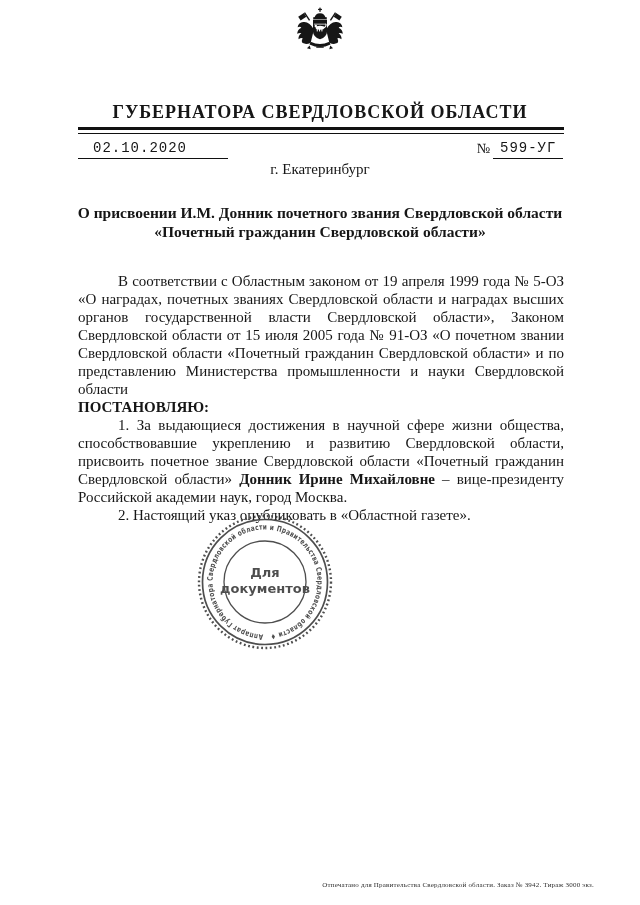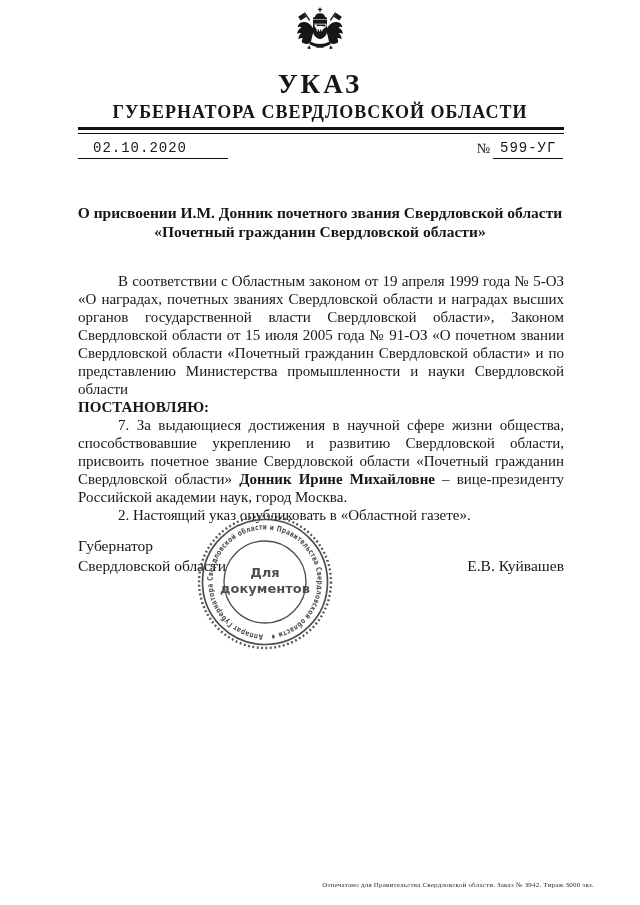--- a/index.html
+++ b/index.html
@@ -74,49 +74,44 @@
         </g>
 
         <path d="M40,74 q20,10 40,0 l2.5,6 q-22,11 -45,0 z"></path>
         <path d="M38,82 l-6,6 8,2 z"></path>
         <path d="M82,82 l6,6 -8,2 z"></path>
         <rect x="52" y="84" width="16" height="3"></rect>
       </g>
     </svg>
   </div>
 
-  <div class="abs centered doc-type">УКАЗ</div>
   <div class="abs centered authority">ГУБЕРНАТОРА СВЕРДЛОВСКОЙ ОБЛАСТИ</div>
 
   <div class="abs double-rule"></div>
 
   <div class="abs date-field">02.10.2020</div>
   <div class="abs date-underline"></div>
   <div class="abs num-sign">№</div>
   <div class="abs num-field">599-УГ</div>
   <div class="abs num-underline"></div>
 
+  <div class="abs centered city">г. Екатеринбург</div>
 
   <div class="abs centered doc-title">
     <div>О присвоении И.М. Донник почетного звания Свердловской области</div>
     <div>«Почетный гражданин Свердловской области»</div>
   </div>
 
   <div class="abs body-block">
     <p>В соответствии с Областным законом от 19 апреля 1999 года № 5-ОЗ «О наградах, почетных званиях Свердловской области и наградах высших органов государственной власти Свердловской области», Законом Свердловской области от 15 июля 2005 года № 91-ОЗ «О почетном звании Свердловской области «Почетный гражданин Свердловской области» и по представлению Министерства промышленности и науки Свердловской области</p>
     <p class="resolve">ПОСТАНОВЛЯЮ:</p>
-    <p><span>7. За выдающиеся достижения в научной сфере жизни общества, способствовавшие укреплению и развитию Свердловской области, присвоить почетное звание Свердловской области «Почетный гражданин Свердловской области» </span><span class="name-bold-italic">Донник Ирине Михайловне</span><span> – вице-президенту Российской академии наук, город Москва.</span></p>
+    <p><span>1. За выдающиеся достижения в научной сфере жизни общества, способствовавшие укреплению и развитию Свердловской области, присвоить почетное звание Свердловской области «Почетный гражданин Свердловской области» </span><span class="name-bold-italic">Донник Ирине Михайловне</span><span> – вице-президенту Российской академии наук, город Москва.</span></p>
     <p>2. Настоящий указ опубликовать в «Областной газете».</p>
   </div>
 
-  <div class="abs signature">
-    <div>Губернатор</div>
-    <div>Свердловской области</div>
-    <div class="sig-name">Е.В. Куйвашев</div>
-  </div>
 
   <div class="abs stamp">
     <svg width="138" height="138" viewBox="0 0 138 138">
       <g fill="none" stroke="#3f3f3f">
         <circle cx="69" cy="69" r="66" stroke-width="2.4" stroke-dasharray="1.8 2.6"></circle>
         <circle cx="69" cy="69" r="62.5" stroke-width="1.7"></circle>
         <circle cx="69" cy="69" r="41" stroke-width="1.3"></circle>
       </g>
       <path id="stamp-ring-path" fill="none" d="M 69,121.5 A 52.5,52.5 0 1 1 69.05,121.5"></path>
       <text font-family="DejaVu Sans" ,sans-serif="" font-size="7.6" font-weight="bold" fill="#3f3f3f" letter-spacing="0.4">

